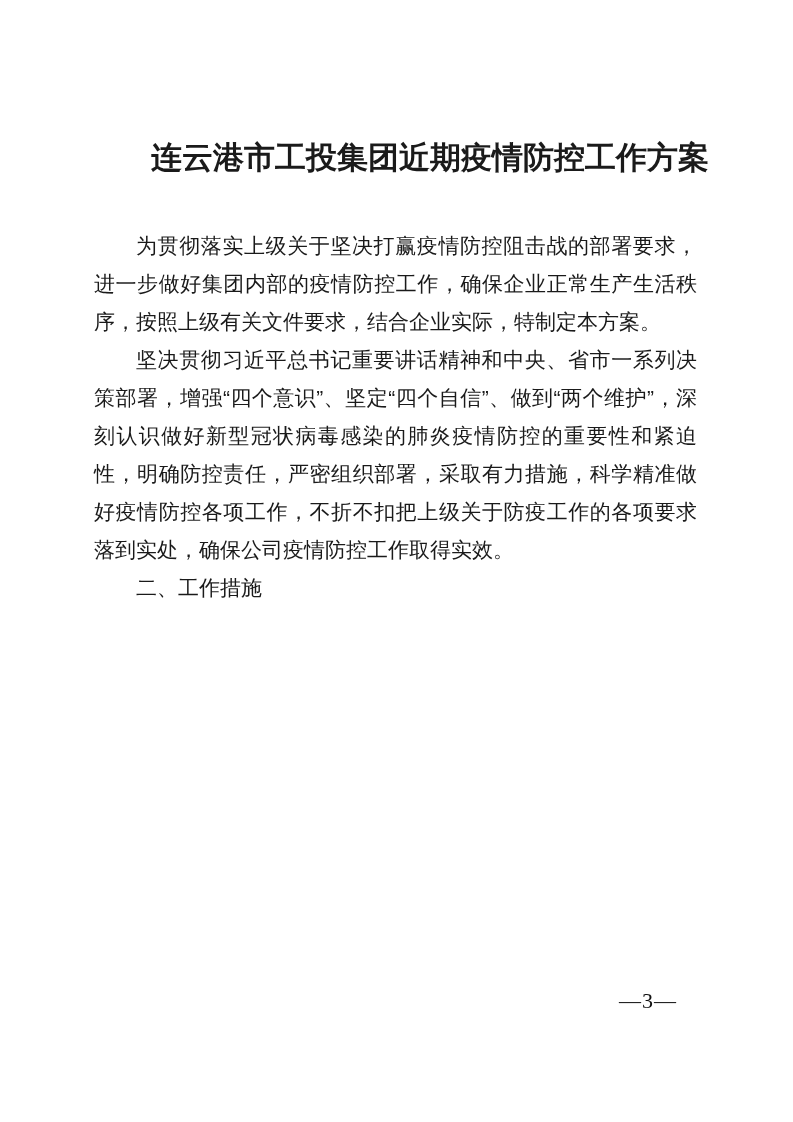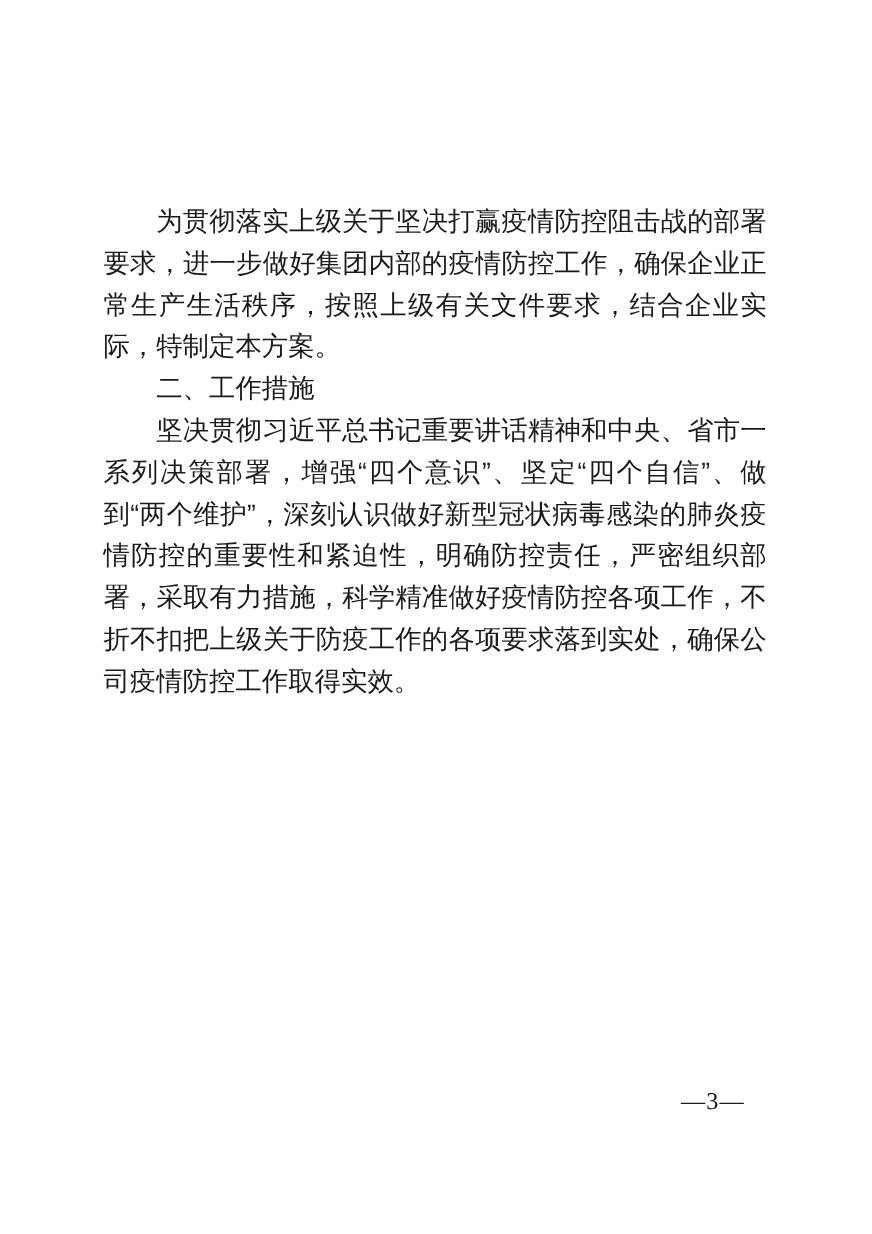--- a/index.html
+++ b/index.html
@@ -24,21 +24,21 @@
     font-size: 31px;
     font-weight: 700;
     line-height: 44px;
     text-align: center;
     text-indent: 57px; 
     letter-spacing: 0px;
     white-space: nowrap;
   }
   .doc-body {
     margin-top: 47px;
-    font-size: 24px;
+    font-size: 21px;
     line-height: 38px;
     text-align: justify;
     text-justify: inter-character;
   }
   .para {
     margin: 0;
     text-indent: 2em;
   }
   .para.numbered {
     margin-top: 7px;
@@ -53,21 +53,22 @@
     font-family: "Liberation Serif", "DejaVu Serif", serif;
     font-size: 22px;
     color: #111111;
     letter-spacing: 1px;
   }
 </style>
 </head>
 <body>
 
 <div class="page">
+  <h1 class="doc-title">连云港市工投集团近期疫情防控工作方案</h1>
 
   <div class="doc-body">
       <p class="para">为贯彻落实上级关于坚决打赢疫情防控阻击战的部署要求，进一步做好集团内部的疫情防控工作，确保企业正常生产生活秩序，按照上级有关文件要求，结合企业实际，特制定本方案。</p>
+      <p class="para">坚决贯彻习近平总书记重要讲话精神和中央、省市一系列决策部署，增强“四个意识”、坚定“四个自信”、做到“两个维护”，深刻认识做好新型冠状病毒感染的肺炎疫情防控的重要性和紧迫性，明确防控责任，严密组织部署，采取有力措施，科学精准做好疫情防控各项工作，不折不扣把上级关于防疫工作的各项要求落到实处，确保公司疫情防控工作取得实效。</p>
       <p class="para">二、工作措施</p>
-      <p class="para">坚决贯彻习近平总书记重要讲话精神和中央、省市一系列决策部署，增强“四个意识”、坚定“四个自信”、做到“两个维护”，深刻认识做好新型冠状病毒感染的肺炎疫情防控的重要性和紧迫性，明确防控责任，严密组织部署，采取有力措施，科学精准做好疫情防控各项工作，不折不扣把上级关于防疫工作的各项要求落到实处，确保公司疫情防控工作取得实效。</p>
     </div>
 
   <div class="page-number">—3—</div>
 </div>
 
 </body></html>

